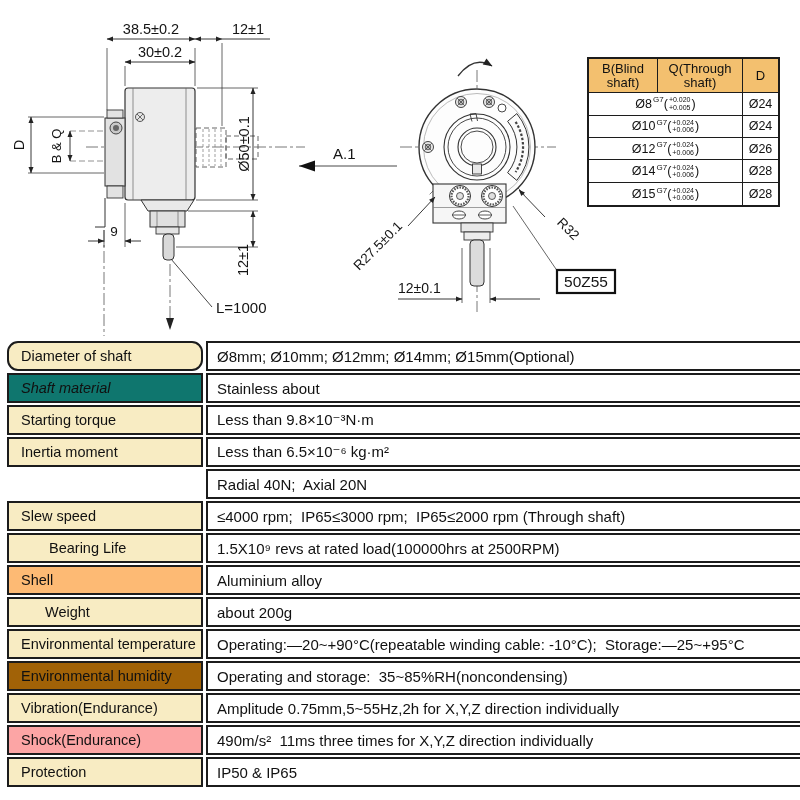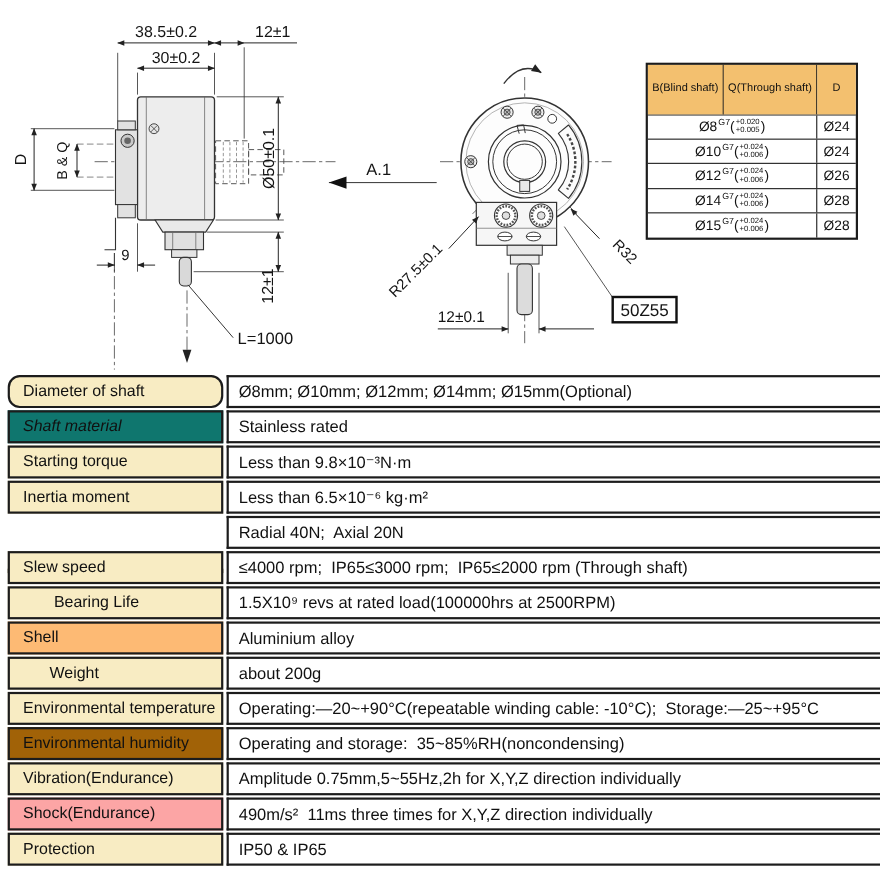--- a/index.html
+++ b/index.html
@@ -5,21 +5,21 @@
   *{margin:0;padding:0;box-sizing:border-box}
   html,body{background:#fff}
   body{width:800px;height:800px;font-family:"Liberation Sans","DejaVu Sans",sans-serif;color:#111;position:relative}
   .stage{position:relative;width:800px;height:800px;overflow:hidden;background:#fff}
   .drawing-svg{position:absolute;left:0;top:0}
   svg text{fill:#141414}
 
   
   .fit-table{position:absolute;left:587px;top:57px;width:193px;border:2px solid #1c1c1c;background:#fff}
   .fit-header{display:flex;border-bottom:1.5px solid #1c1c1c}
-  .fit-hcell{font-size:10px;line-height:1.05;padding:17px 1px;text-align:center;
+  .fit-hcell{font-size:13px;line-height:1.05;padding:3px 1px;text-align:center;
              border-right:1.5px solid #1c1c1c;display:flex;align-items:center;justify-content:center;min-height:21px}
   .fit-hcell.b{width:69px}.fit-hcell.q{width:85px}.fit-hcell.d{flex:1;border-right:none}
   .fit-row{display:flex;border-bottom:1.5px solid #1c1c1c;height:22.4px}
   .fit-row:last-child{border-bottom:none}
   .fit-cell{display:flex;align-items:center;justify-content:center}
   .fit-shaft{width:154px;border-right:1.5px solid #1c1c1c;font-size:12.5px;white-space:nowrap}
   .fit-shaft sup{font-size:8px;position:relative;top:-4px;margin-left:1px}
   .stack{display:inline-flex;flex-direction:column;font-size:7px;line-height:7.5px;margin:0 1px;text-align:left}
   .fit-d{flex:1;font-size:12.5px}
 
@@ -235,21 +235,21 @@
       </div>
   </div>
 
   <div class="spec-table">
       <div class="spec-row">
         <div class="spec-label" style="background: rgb(248, 236, 195); border-radius: 11px;">Diameter of shaft</div>
         <div class="spec-value">Ø8mm; Ø10mm; Ø12mm; Ø14mm; Ø15mm(Optional)</div>
       </div>
       <div class="spec-row">
         <div class="spec-label" style="background: #0f766e; font-style: italic;">Shaft material</div>
-        <div class="spec-value">Stainless rated</div>
+        <div class="spec-value">Stainless about</div>
       </div>
       <div class="spec-row">
         <div class="spec-label" style="background: rgb(248, 236, 195);">Starting torque</div>
         <div class="spec-value">Less than 9.8×10⁻³N·m</div>
       </div>
       <div class="spec-row">
         <div class="spec-label" style="background: rgb(248, 236, 195);">Inertia moment</div>
         <div class="spec-value">Less than 6.5×10⁻⁶ kg·m²</div>
       </div>
       <div class="spec-row">

